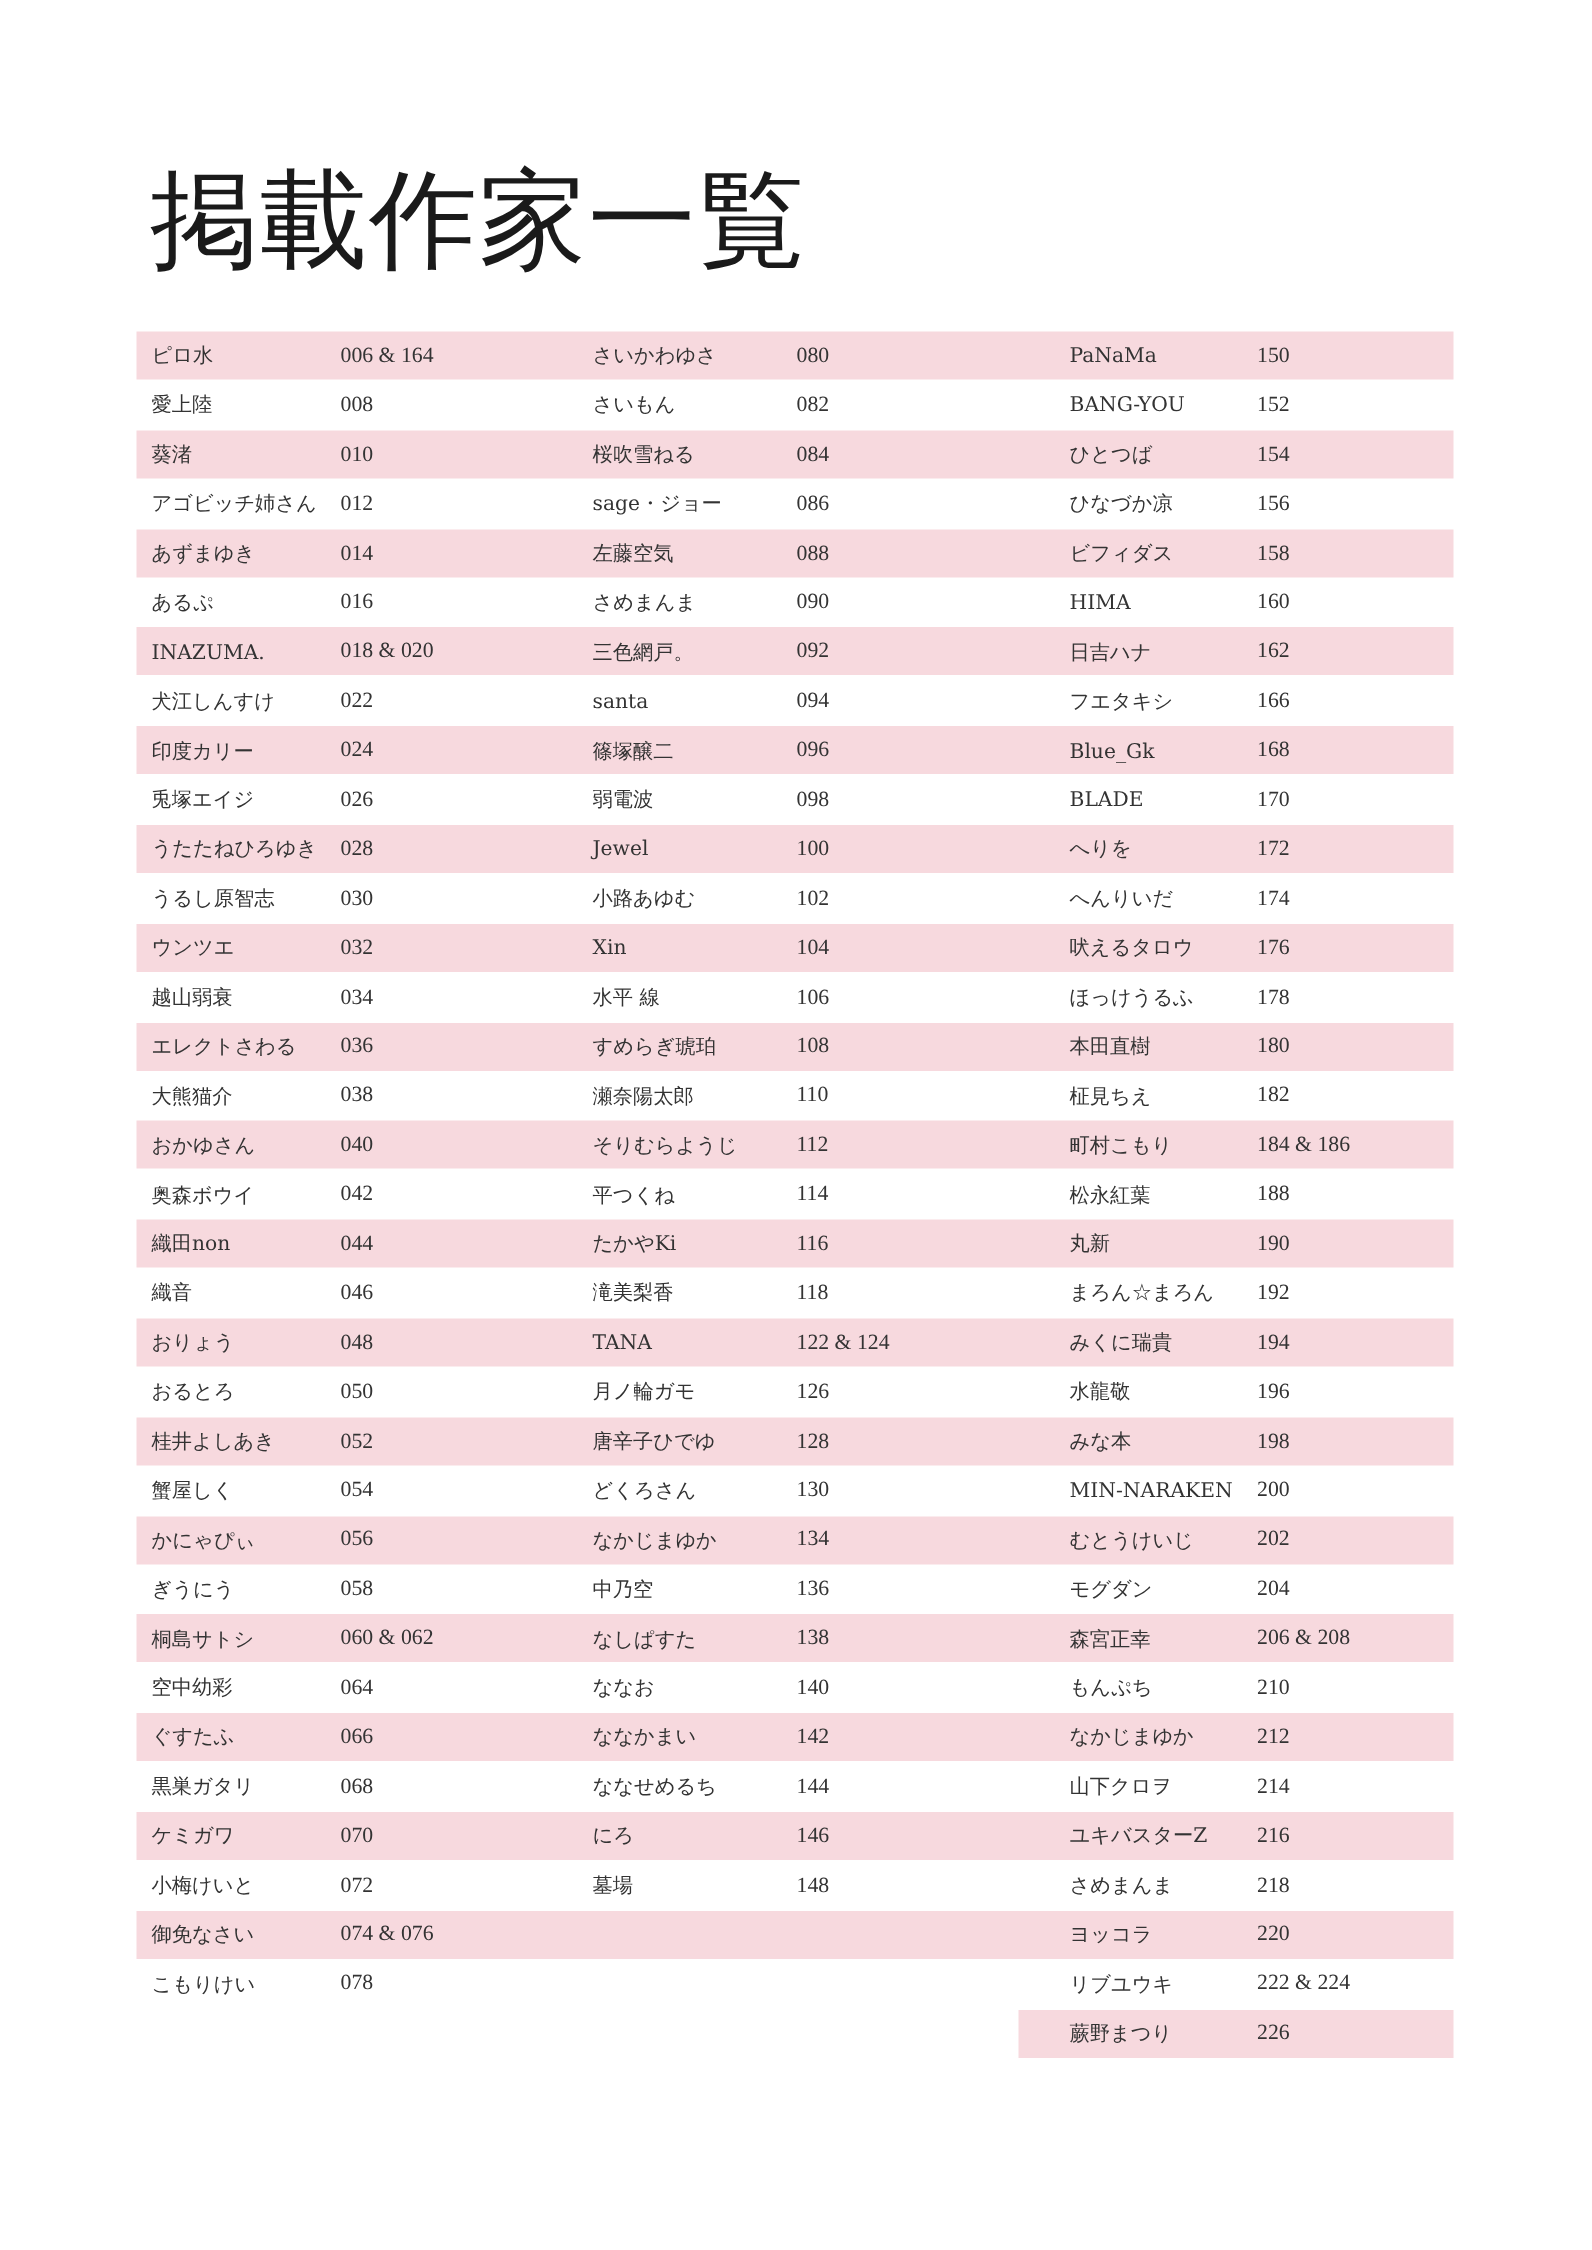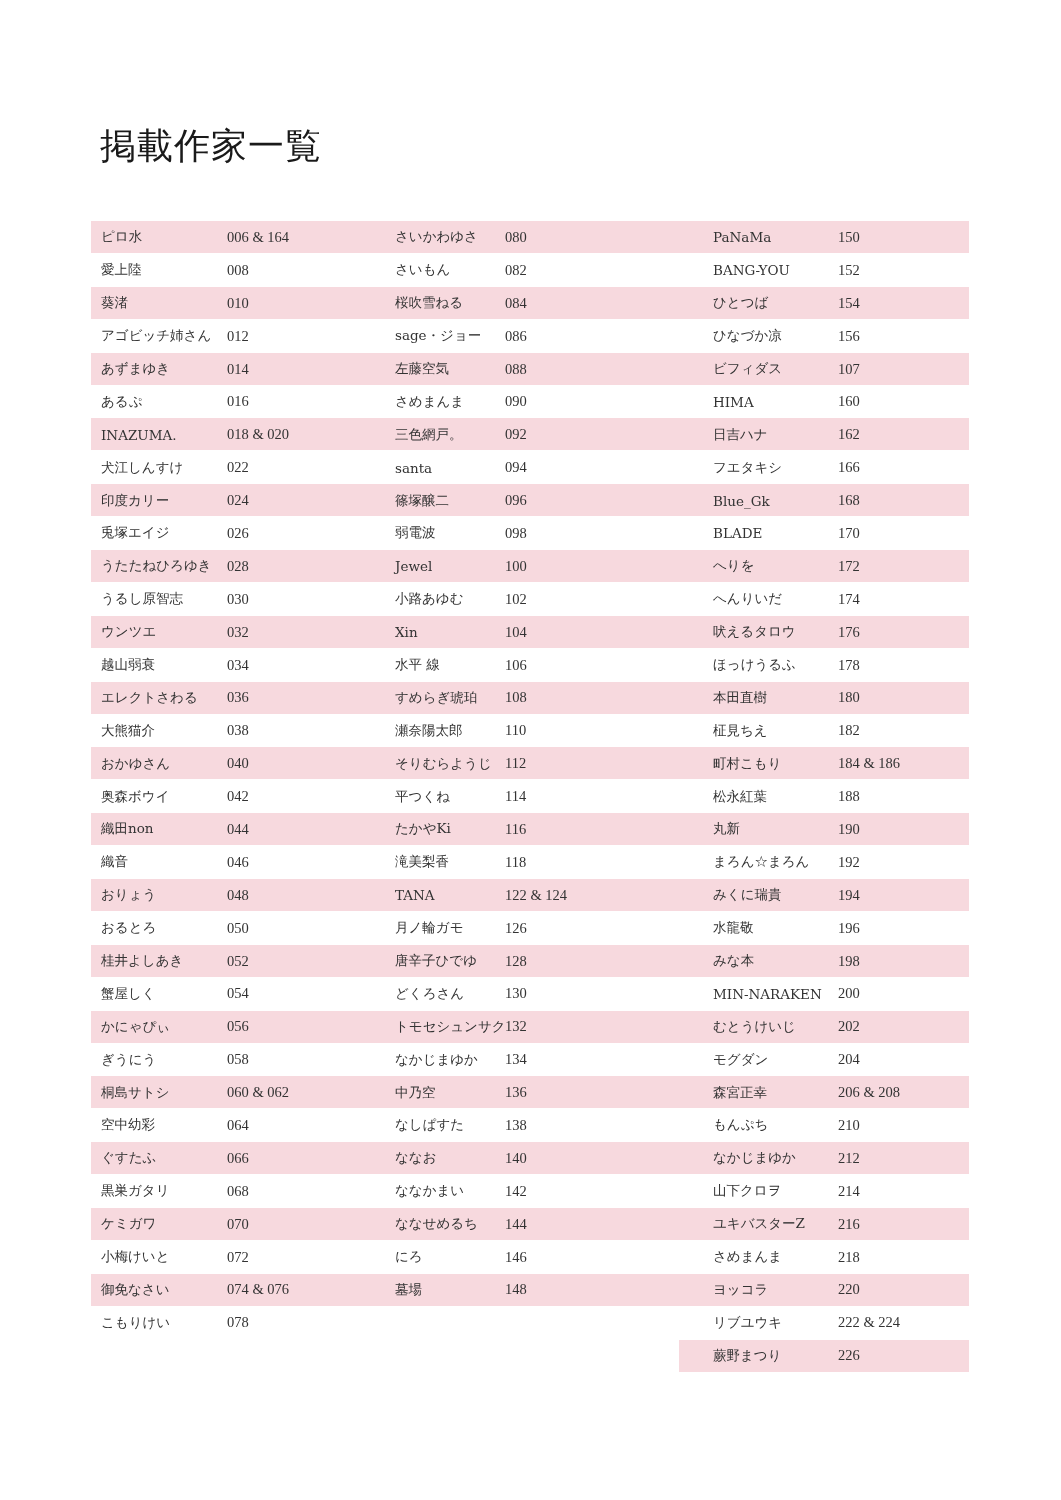--- a/index.html
+++ b/index.html
@@ -12,21 +12,21 @@
       height: 1500px;
       position: relative;
       font-family: "DejaVu Serif", "Liberation Serif", serif;
       color: #2b2b2b;
       overflow: hidden;
     }
     .page-title {
       position: absolute;
       left: 100px;
       top: 108px;
-      font-size: 36px;
+      font-size: 72px;
       line-height: 76px;
       font-weight: normal;
       letter-spacing: 1px;
       color: #1a1a1a;
       margin: 0;
       font-family: "DejaVu Serif", "Liberation Serif", serif;
     }
     .table {
       position: absolute;
       left: 91px;
@@ -71,21 +71,21 @@
       left: 10px;
       color: #333;
     }
     .page {
       position: absolute;
       left: 136px;
       color: #333;
       font-family: "Liberation Serif", "DejaVu Serif", serif;
       font-size: 14.5px;
     }
-    .c2 .page { left: 120px; }
+    .c2 .page { left: 146px; }
     .c3 .page { left: 135px; }
   </style>
 </head>
 <body>
 
 <h1 class="page-title">掲載作家一覧</h1>
 
 <div class="table">
   <div class="stripe-layer" id="stripes">
       <div class="stripe" style="top: 0px; background: rgb(247, 217, 222);"></div>
@@ -336,24 +336,20 @@
       </div>
       <div class="row">
         <span class="name">唐辛子ひでゆ</span>
         <span class="page">128</span>
       </div>
       <div class="row">
         <span class="name">どくろさん</span>
         <span class="page">130</span>
       </div>
       <div class="row">
-        <span class="name">トモセシュンサク</span>
-        <span class="page">132</span>
-      </div>
-      <div class="row">
         <span class="name">なかじまゆか</span>
         <span class="page">134</span>
       </div>
       <div class="row">
         <span class="name">中乃空</span>
         <span class="page">136</span>
       </div>
       <div class="row">
         <span class="name">なしぱすた</span>
         <span class="page">138</span>
@@ -391,21 +387,21 @@
       <div class="row">
         <span class="name">ひとつば</span>
         <span class="page">154</span>
       </div>
       <div class="row">
         <span class="name">ひなづか凉</span>
         <span class="page">156</span>
       </div>
       <div class="row">
         <span class="name">ビフィダス</span>
-        <span class="page">107</span>
+        <span class="page">158</span>
       </div>
       <div class="row">
         <span class="name">HIMA</span>
         <span class="page">160</span>
       </div>
       <div class="row">
         <span class="name">日吉ハナ</span>
         <span class="page">162</span>
       </div>
       <div class="row">

